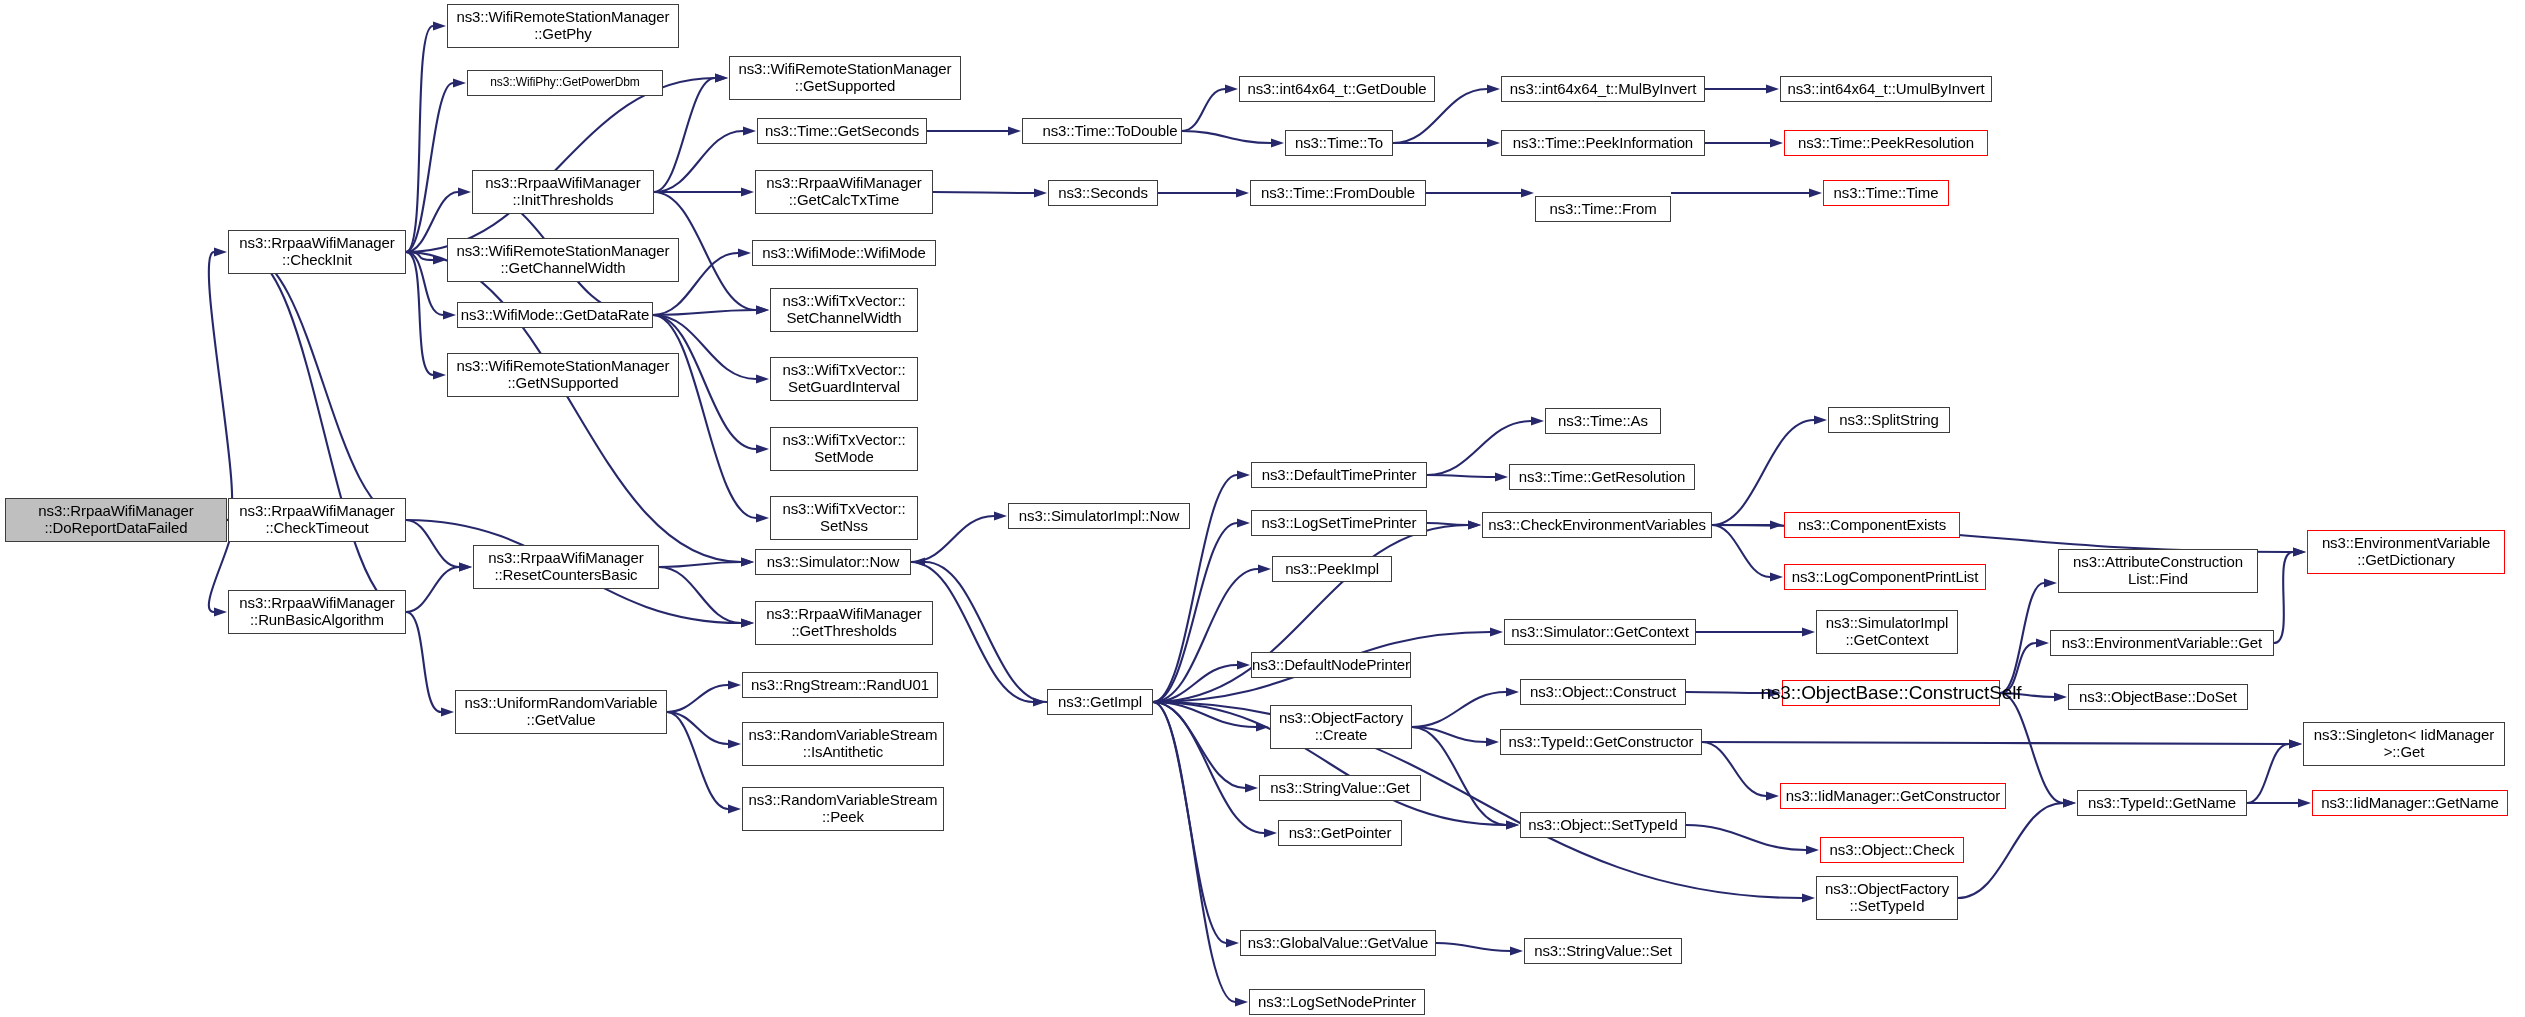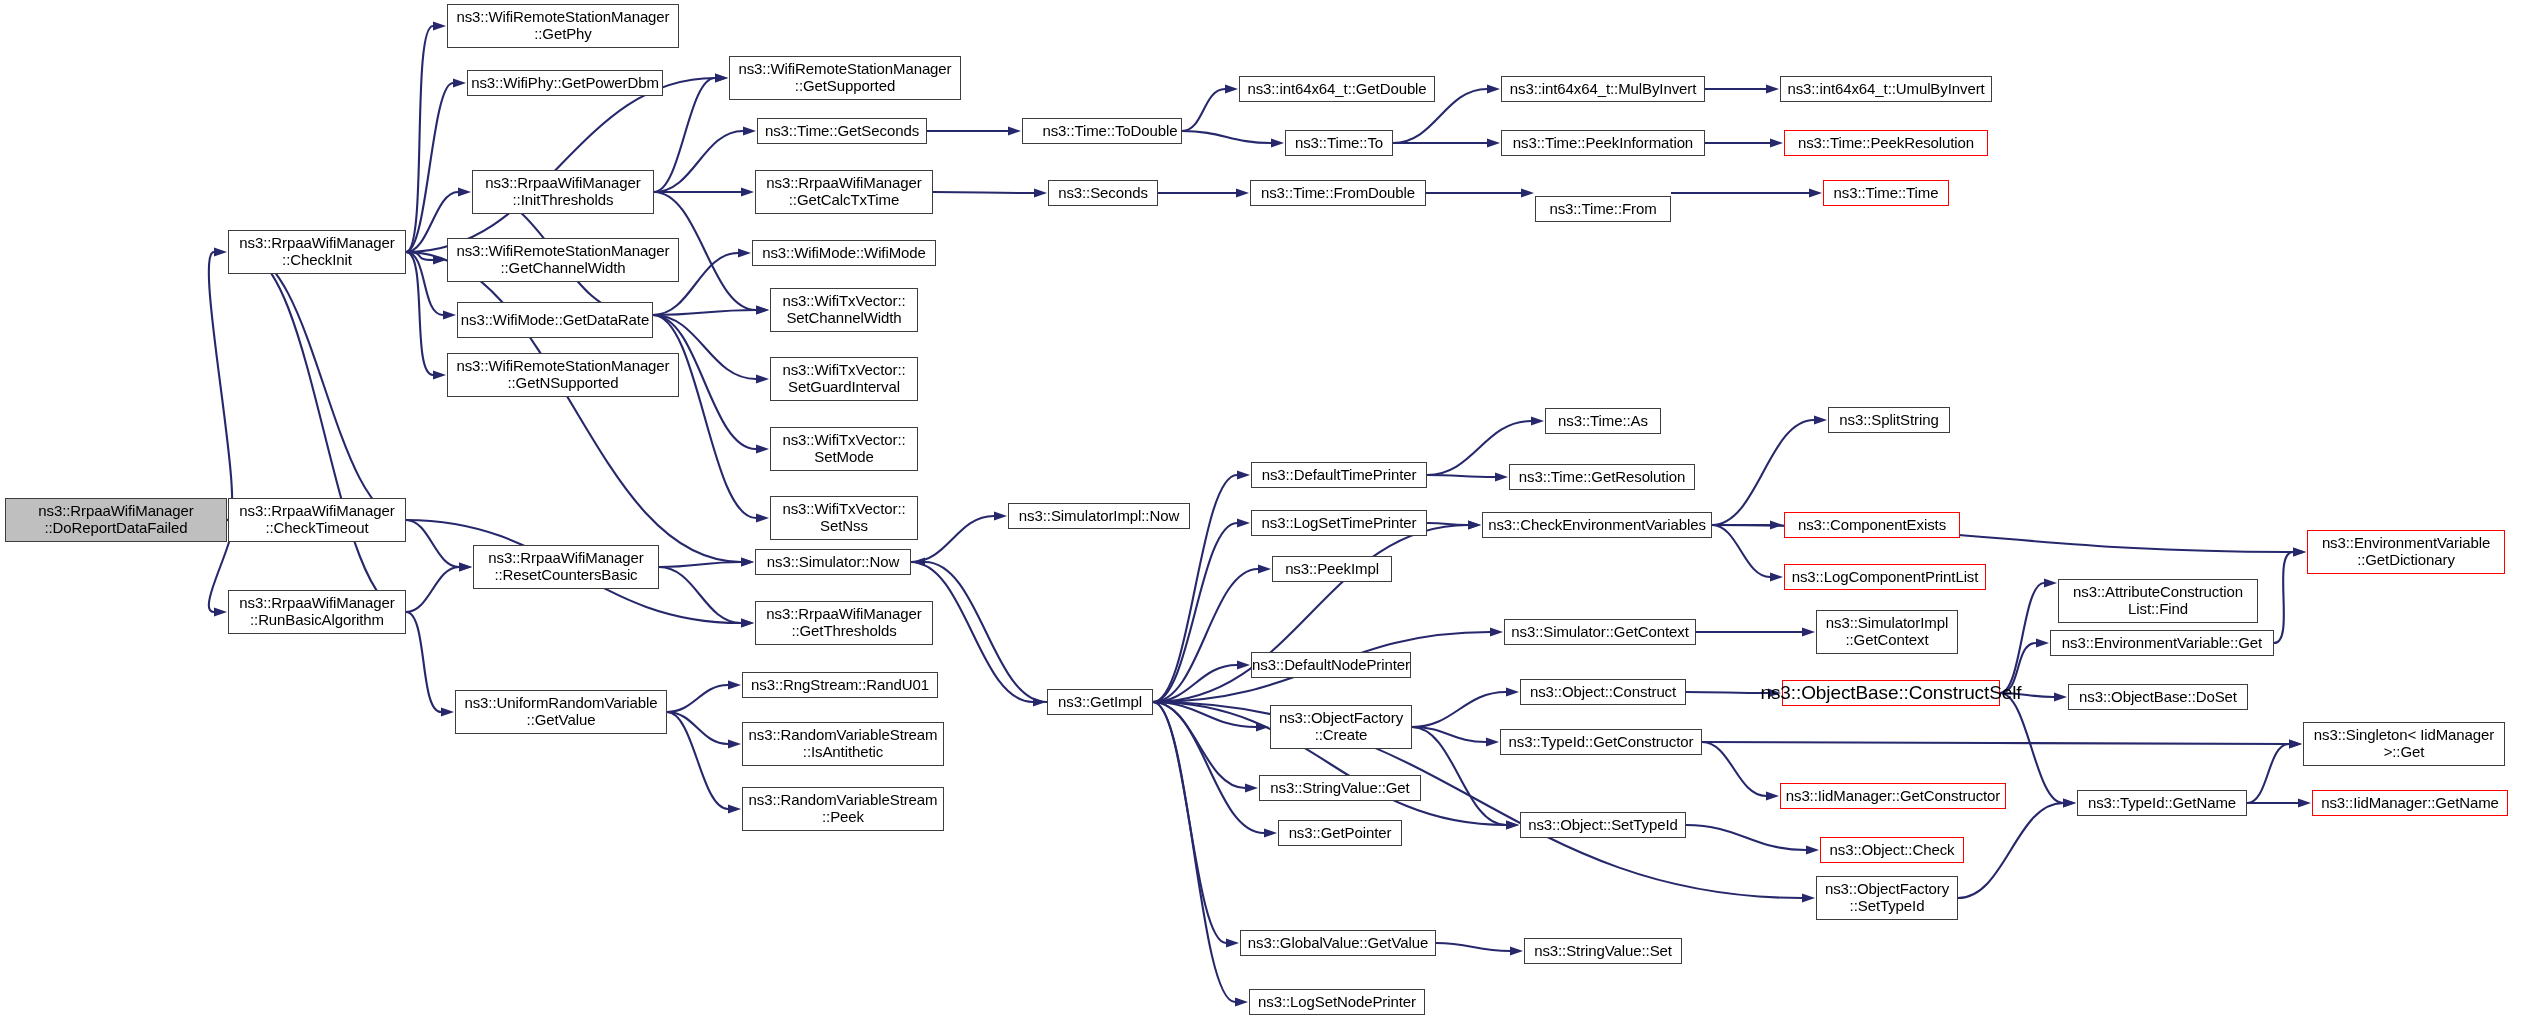--- a/index.html
+++ b/index.html
@@ -195,30 +195,30 @@
       </div>
       <div class="node" style="left: 228px; top: 498px; width: 178px; height: 44px; font-size: 15px;">
         <span>ns3::RrpaaWifiManager<br>::CheckTimeout</span>
       </div>
       <div class="node" style="left: 228px; top: 590px; width: 178px; height: 44px; font-size: 15px;">
         <span>ns3::RrpaaWifiManager<br>::RunBasicAlgorithm</span>
       </div>
       <div class="node" style="left: 447px; top: 4px; width: 232px; height: 44px; font-size: 15px;">
         <span>ns3::WifiRemoteStationManager<br>::GetPhy</span>
       </div>
-      <div class="node" style="left: 467px; top: 70px; width: 196px; height: 26px; font-size: 15px;">
+      <div class="node" style="left: 467px; top: 70px; width: 196px; height: 26px; font-size: 12px;">
         <span>ns3::WifiPhy::GetPowerDbm</span>
       </div>
       <div class="node" style="left: 472px; top: 170px; width: 182px; height: 44px; font-size: 15px;">
         <span>ns3::RrpaaWifiManager<br>::InitThresholds</span>
       </div>
       <div class="node" style="left: 447px; top: 238px; width: 232px; height: 44px; font-size: 15px;">
         <span>ns3::WifiRemoteStationManager<br>::GetChannelWidth</span>
       </div>
-      <div class="node" style="left: 457px; top: 302px; width: 196px; height: 36px; font-size: 15px;">
+      <div class="node" style="left: 457px; top: 302px; width: 196px; height: 26px; font-size: 15px;">
         <span>ns3::WifiMode::GetDataRate</span>
       </div>
       <div class="node" style="left: 447px; top: 353px; width: 232px; height: 44px; font-size: 15px;">
         <span>ns3::WifiRemoteStationManager<br>::GetNSupported</span>
       </div>
       <div class="node" style="left: 473px; top: 545px; width: 186px; height: 44px; font-size: 15px;">
         <span>ns3::RrpaaWifiManager<br>::ResetCountersBasic</span>
       </div>
       <div class="node" style="left: 455px; top: 690px; width: 212px; height: 44px; font-size: 15px;">
         <span>ns3::UniformRandomVariable<br>::GetValue</span>
@@ -369,21 +369,21 @@
       </div>
       <div class="node red" style="left: 1780px; top: 783px; width: 226px; height: 26px; font-size: 15px;">
         <span>ns3::IidManager::GetConstructor</span>
       </div>
       <div class="node red" style="left: 1820px; top: 837px; width: 144px; height: 26px; font-size: 15px;">
         <span>ns3::Object::Check</span>
       </div>
       <div class="node" style="left: 1816px; top: 876px; width: 142px; height: 44px; font-size: 15px;">
         <span>ns3::ObjectFactory<br>::SetTypeId</span>
       </div>
-      <div class="node" style="left: 2058px; top: 579px; width: 200px; height: 44px; font-size: 15px;">
+      <div class="node" style="left: 2058px; top: 549px; width: 200px; height: 44px; font-size: 15px;">
         <span>ns3::AttributeConstruction<br>List::Find</span>
       </div>
       <div class="node" style="left: 2050px; top: 630px; width: 224px; height: 26px; font-size: 15px;">
         <span>ns3::EnvironmentVariable::Get</span>
       </div>
       <div class="node" style="left: 2068px; top: 684px; width: 180px; height: 26px; font-size: 15px;">
         <span>ns3::ObjectBase::DoSet</span>
       </div>
       <div class="node" style="left: 2077px; top: 790px; width: 170px; height: 26px; font-size: 15px;">
         <span>ns3::TypeId::GetName</span>

